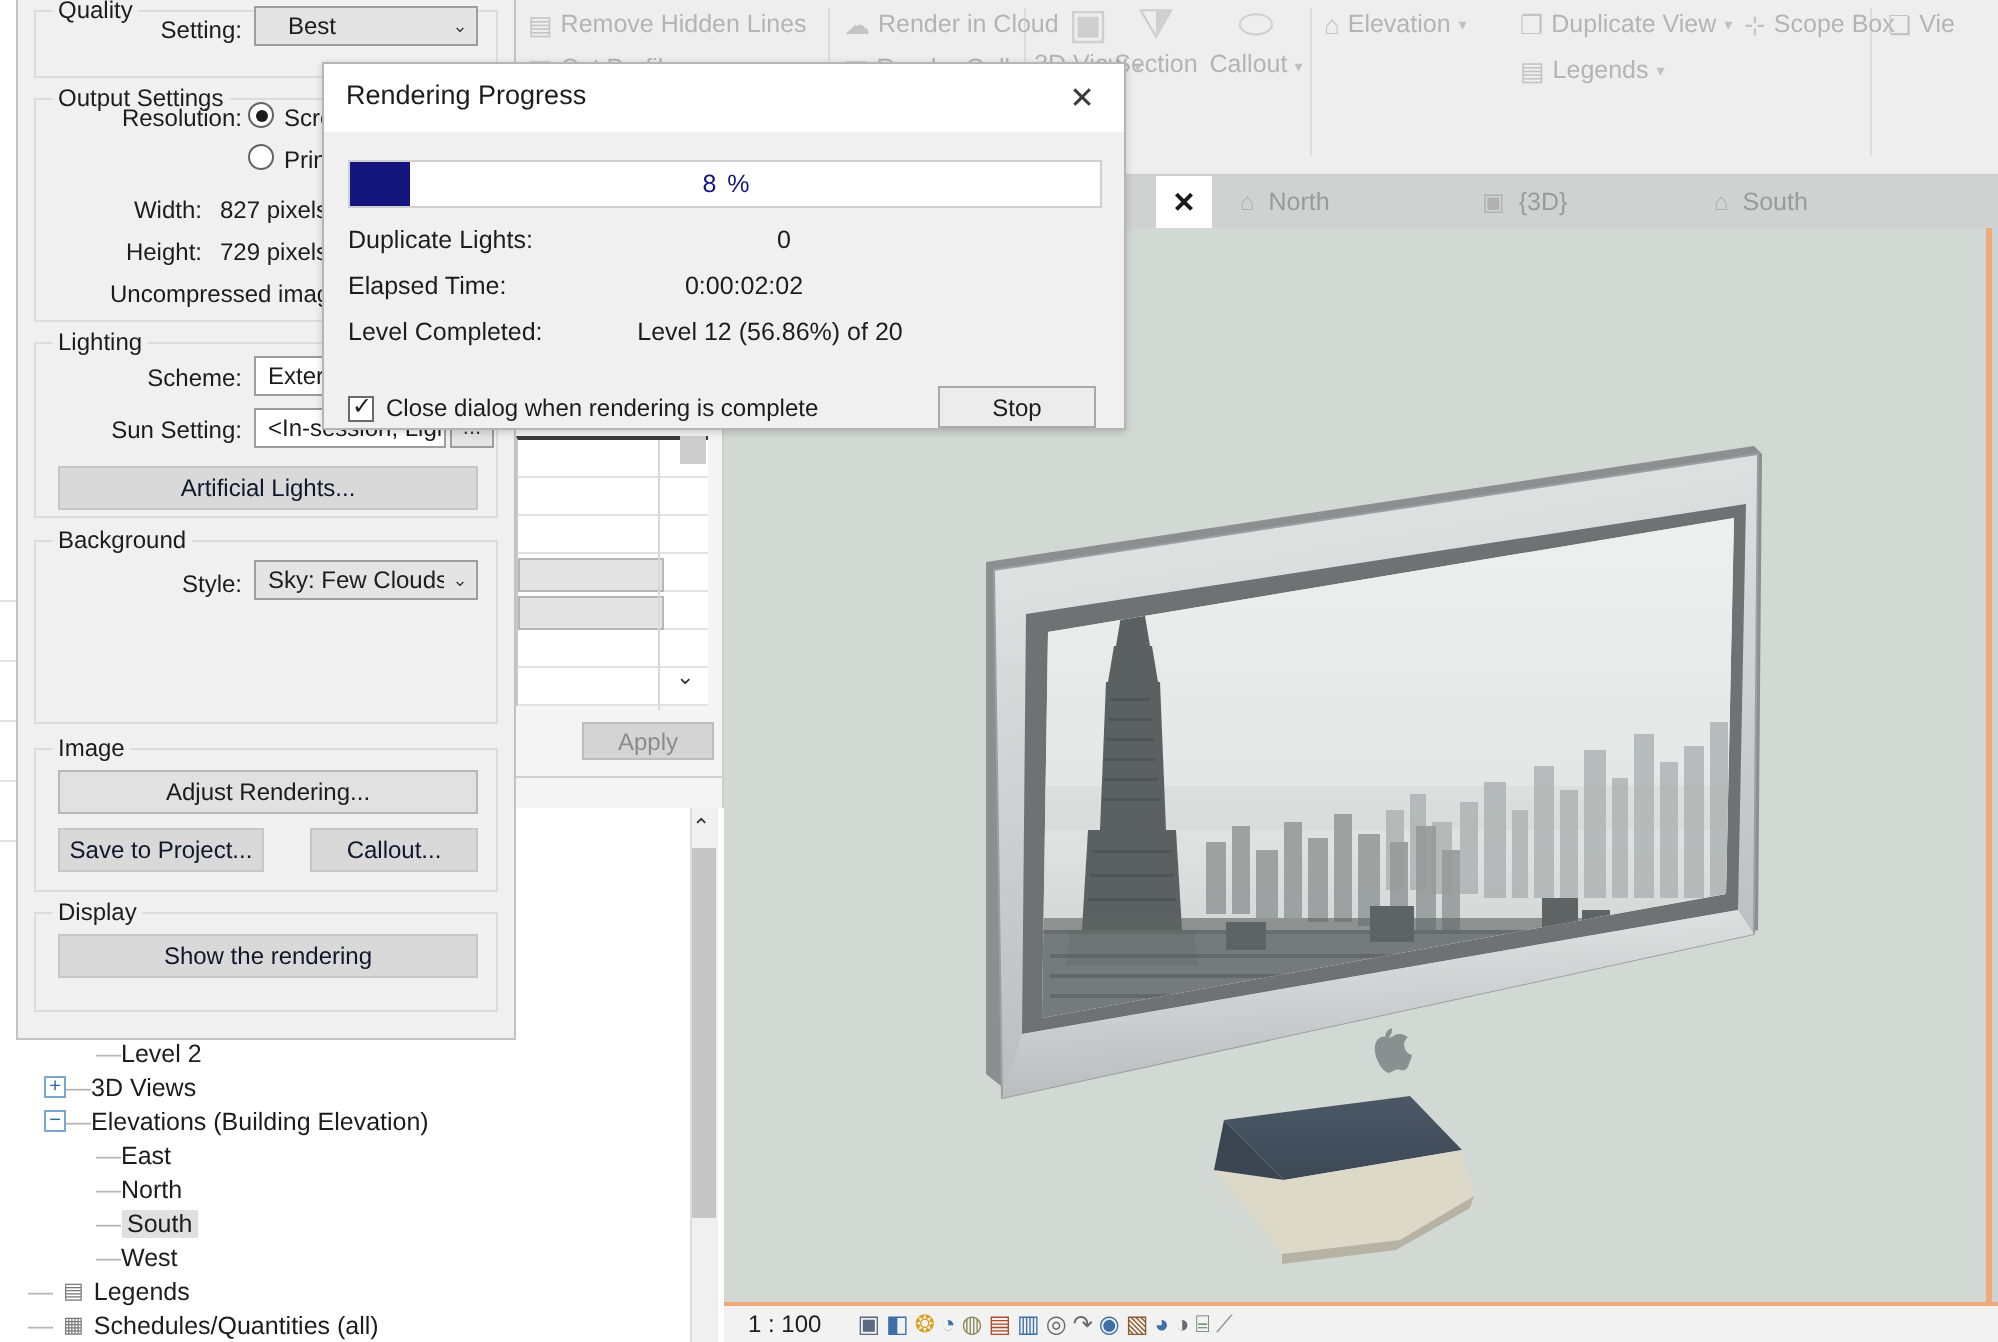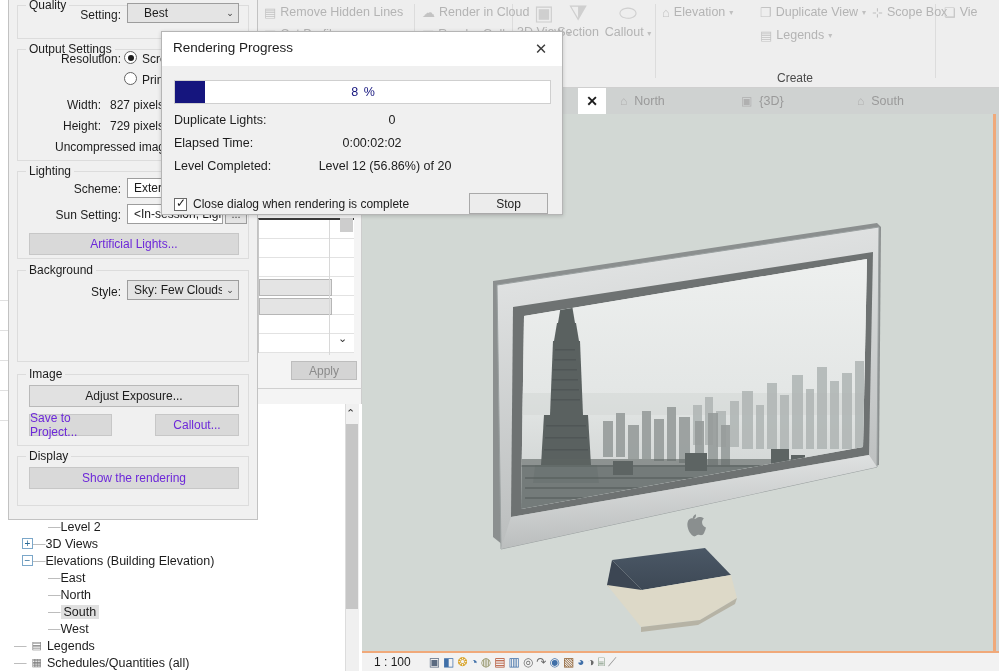--- a/index.html
+++ b/index.html
@@ -165,21 +165,21 @@
   }
   .radio.on::after {
     content: ""; position: absolute; left: 2.5px; top: 2.5px; width: 6px; height: 6px;
     border-radius: 50%; background: #1c1c1c;
   }
   .btn {
     position: absolute; height: 22px; background: #e1e1e1; border: 1px solid #b9b9b9;
     display: flex; align-items: center; justify-content: center;
     font-size: 12px; color: #1c1c1c;
   }
-  .btn.disabled { background: #d9d9d9; border-color: #c7c7c7; color: #6d28d9; }
+  .btn.disabled { background: #d9d9d9; border-color: #c7c7c7; color: #0f172a; }
   .ellipsis-btn {
     position: absolute; width: 22px; height: 20px; background: #e4e4e4;
     border: 1px solid #9d9d9d; font-size: 11px; color: #3b3b3b;
     display: flex; align-items: center; justify-content: center;
   }
 
   
   .progdlg {
     position: absolute; left: 161px; top: 31px; width: 402px; height: 184px;
     background: #f0f0f0; border: 1px solid #b5b5b5;
@@ -297,21 +297,20 @@
     <div class="rb-item" style="left:872px; top:5px;">
       <span class="gl">⊹</span>
       <span>Scope Box</span>
     </div>
 
     <div class="rb-item" style="left:944px; top:5px;">
       <span class="gl">❏</span>
       <span>Vie</span>
     </div>
 
-    <div class="panel-title" style="left:660px; width:270px;">Create</div>
   </div>
 
   <div class="tabbar">
     <div class="tab-close">✕</div>
     <div class="tab" style="left:606px;">
       <span class="tg">⌂</span>
       <span>North</span>
     </div>
     <div class="tab" style="left:727px;">
       <span class="tg">▣</span>
@@ -591,22 +590,22 @@
     </div>
     <div class="flabel" style="left:20px; top:294px; width:92px;">Style:</div>
     <div class="combo" style="left:118px; top:289px; width:112px;">
       <span class="cv">Sky: Few Clouds</span>
       <span class="carr">⌄</span>
     </div>
 
     <div class="group" style="left:8px; top:383px; width:232px; height:72px;">
       <span class="glabel">Image</span>
     </div>
-    <div class="btn" style="left:20px; top:394px; width:210px;">Adjust Exposure...</div>
-    <div class="btn disabled" style="left:20px; top:423px; width:83px;">Save to Project...</div>
+    <div class="btn" style="left:20px; top:394px; width:210px;">Adjust Rendering...</div>
+    <div class="btn disabled" style="left:20px; top:423px; width:103px;">Save to Project...</div>
     <div class="btn disabled" style="left:146px; top:423px; width:84px;">Callout...</div>
 
     <div class="group" style="left:8px; top:465px; width:232px; height:50px;">
       <span class="glabel">Display</span>
     </div>
     <div class="btn disabled" style="left:20px; top:476px; width:210px;">Show the rendering</div>
   </div>
 
   <div class="progdlg">
     <div class="titlebar">

